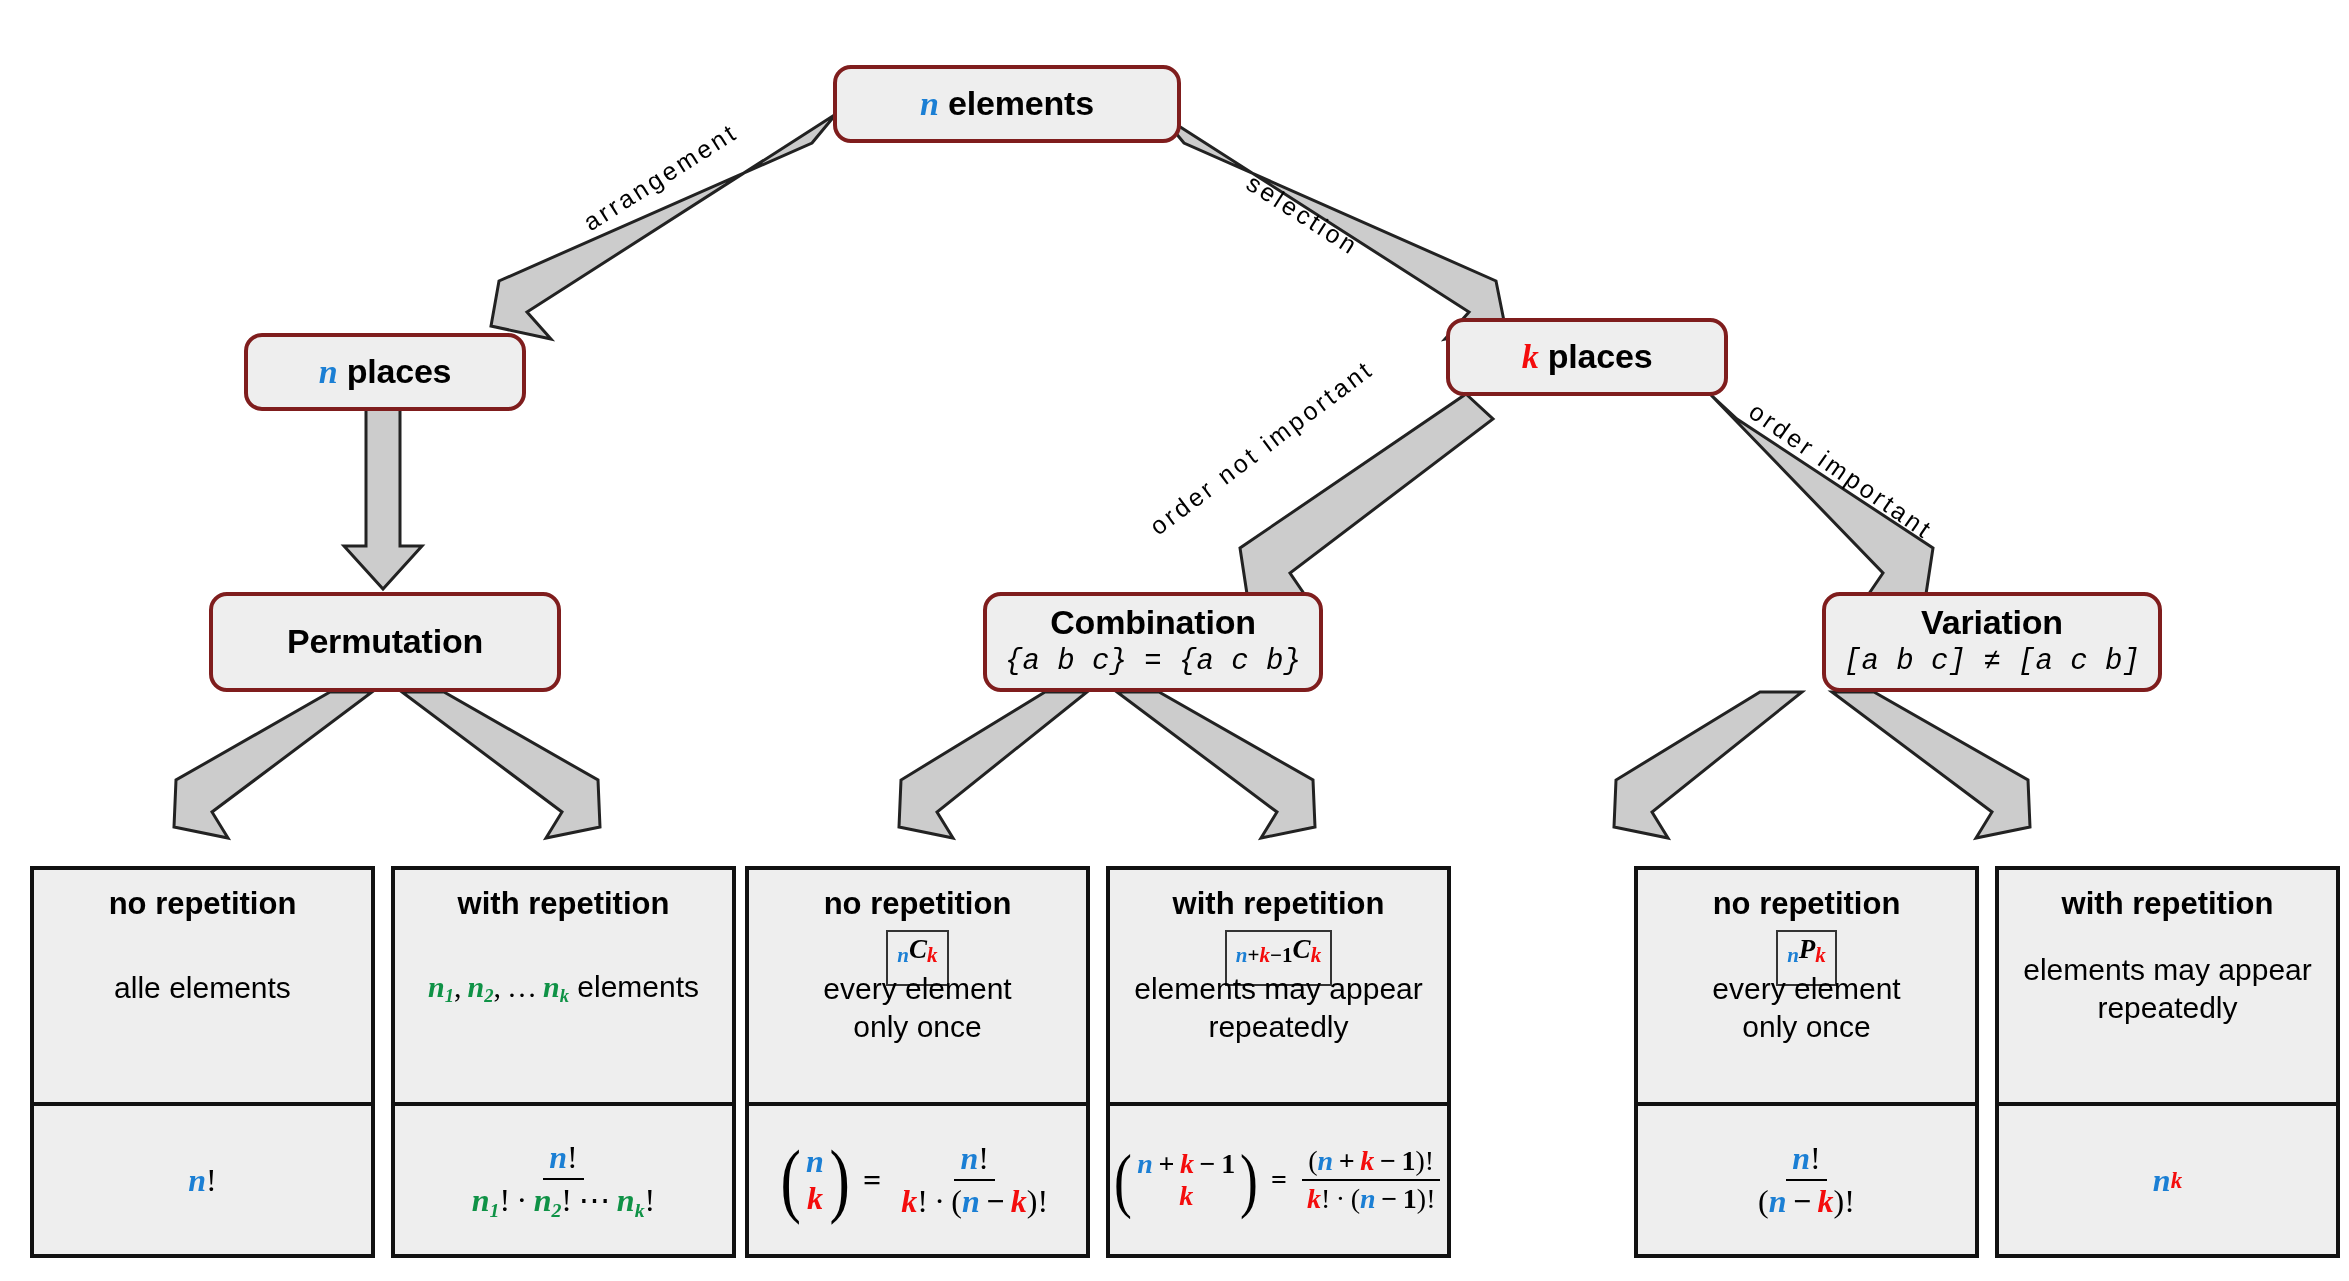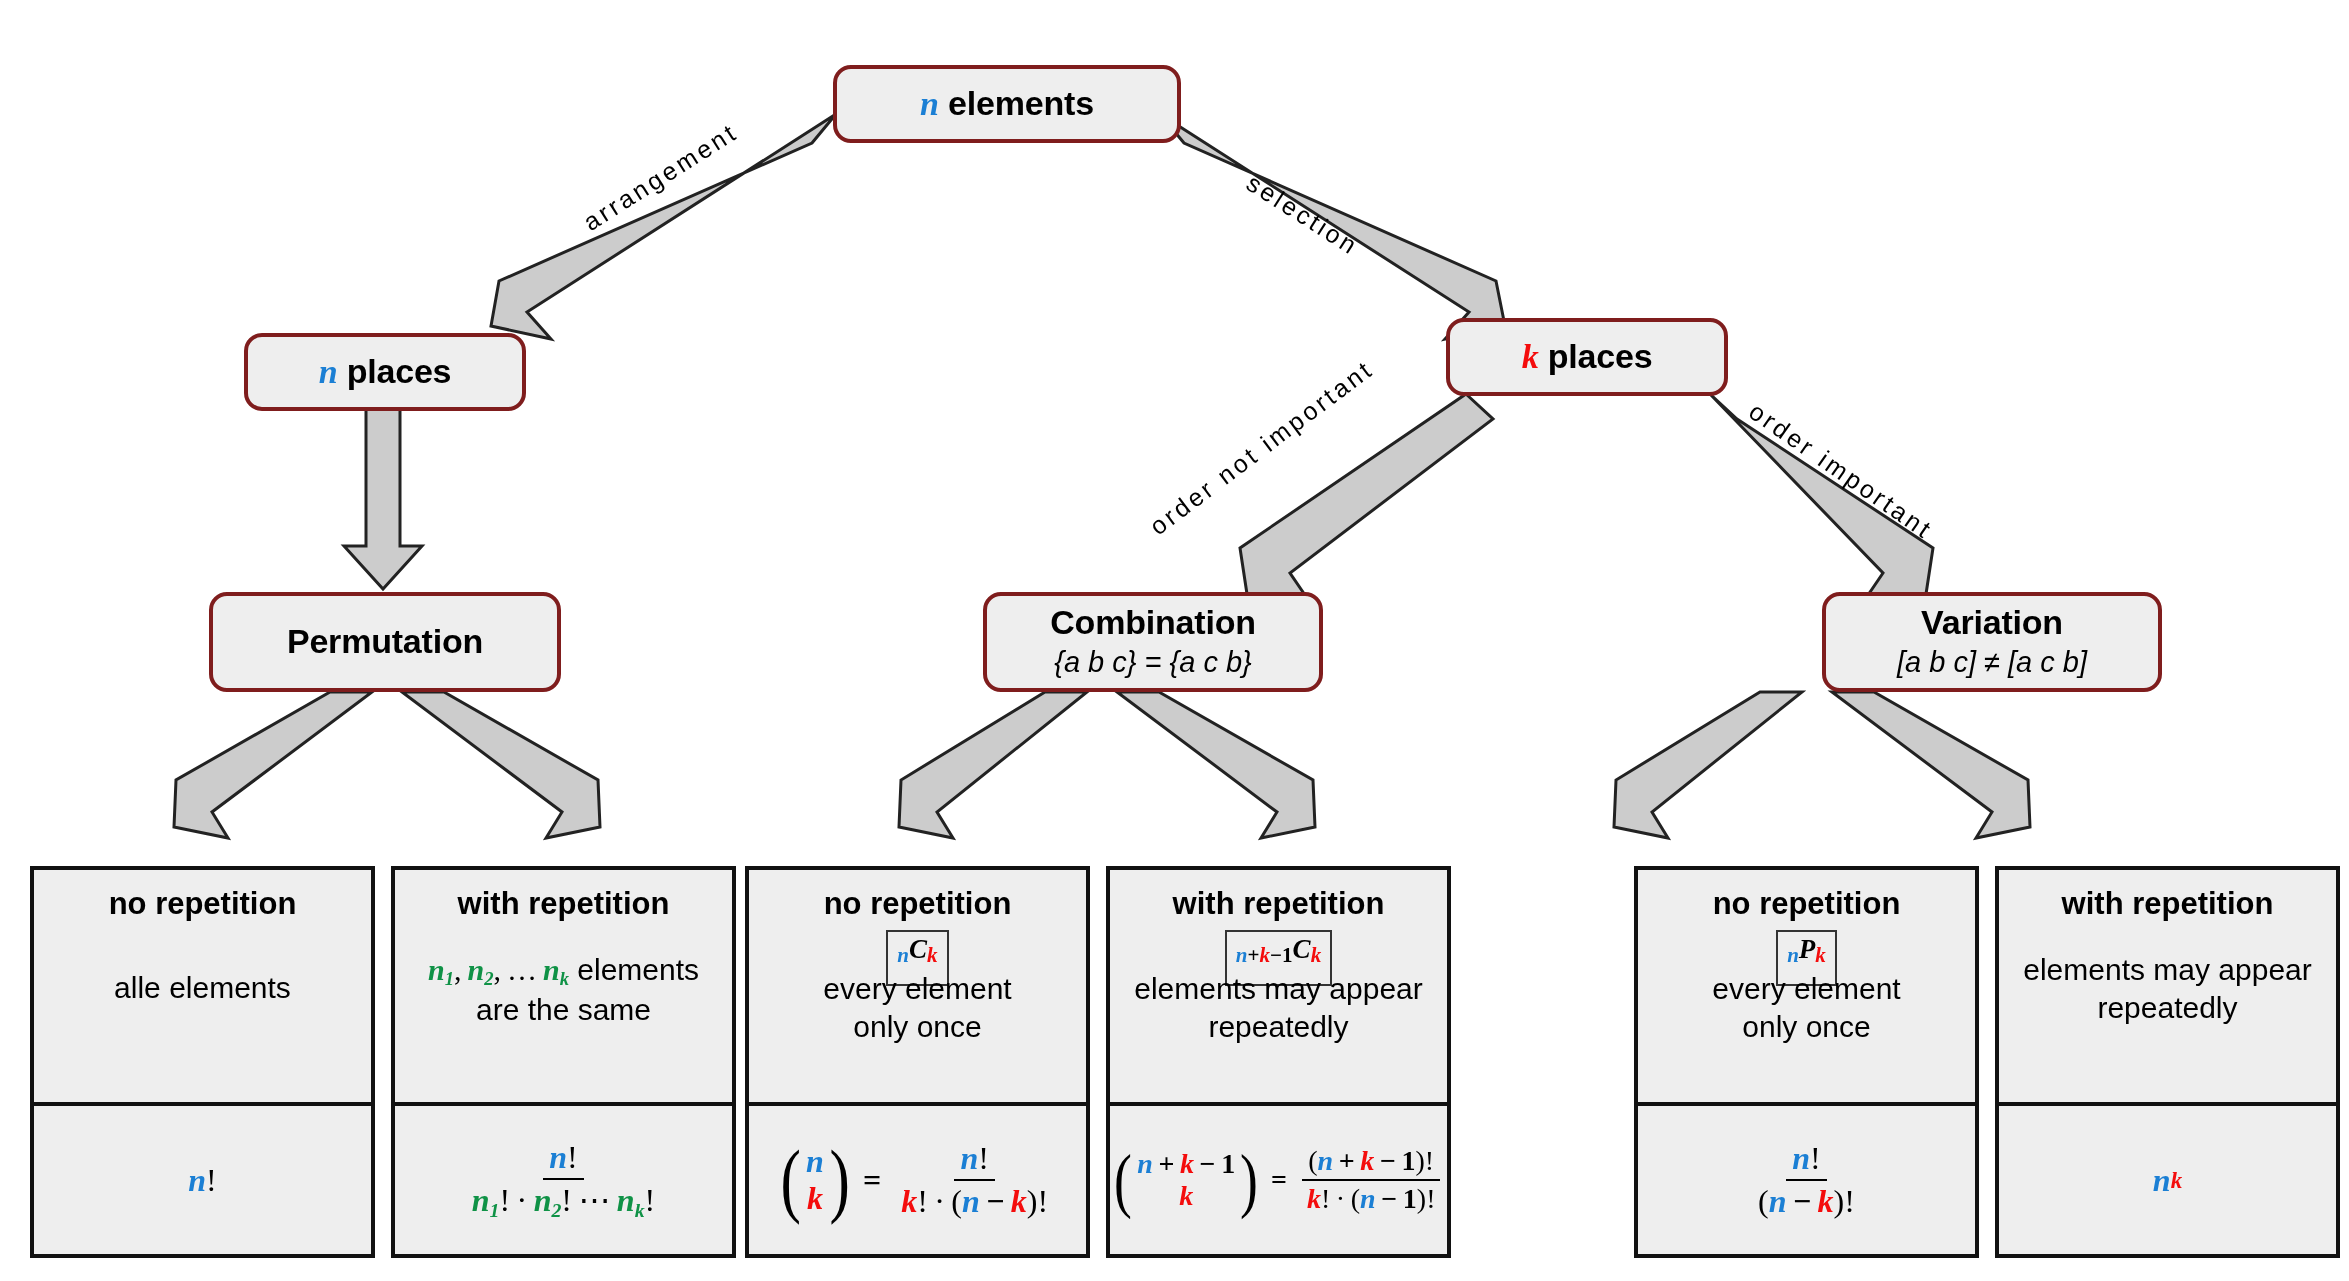--- a/index.html
+++ b/index.html
@@ -39,21 +39,21 @@
     color: #000000;
   }
   .node .title {
     font-weight: bold;
     font-size: 34px;
     line-height: 1.1;
     letter-spacing: -0.2px;
     white-space: nowrap;
   }
   .node .sub {
-    font-family: Liberation Sans, sans-serif;
+    font-family: Liberation Mono, monospace;
     font-style: italic;
     font-size: 29px;
     line-height: 1.2;
     margin-top: 3px;
     white-space: nowrap;
   }
 
   
   .mi {
     font-family: "Liberation Serif", serif;
@@ -278,21 +278,20 @@
     </div>
   </div>
 
   <div class="card" style="left:391px; top:866px; width:345px; height:392px;">
     <div class="card-top">
       <div class="card-head">with repetition</div>
       <div class="card-desc two-line">
         <div>
           <span class="mi mi-g">n<sub class="s">1</sub></span><span class="mplain">, </span><span class="mi mi-g">n<sub class="s">2</sub></span><span class="mplain">, … </span><span class="mi mi-g">n<sub class="s">k</sub></span>&nbsp;elements
         </div>
-        <div>are the same</div>
       </div>
     </div>
     <div class="card-formula">
       <span class="frac">
         <span class="num"><span class="mi mi-n">n</span><span class="mplain">!</span></span>
         <span class="den"><span class="mi mi-g">n<sub class="s">1</sub></span><span class="mplain">! · </span><span class="mi mi-g">n<sub class="s">2</sub></span><span class="mplain">! ⋯ </span><span class="mi mi-g">n<sub class="s">k</sub></span><span class="mplain">!</span></span>
       </span>
     </div>
   </div>
 

